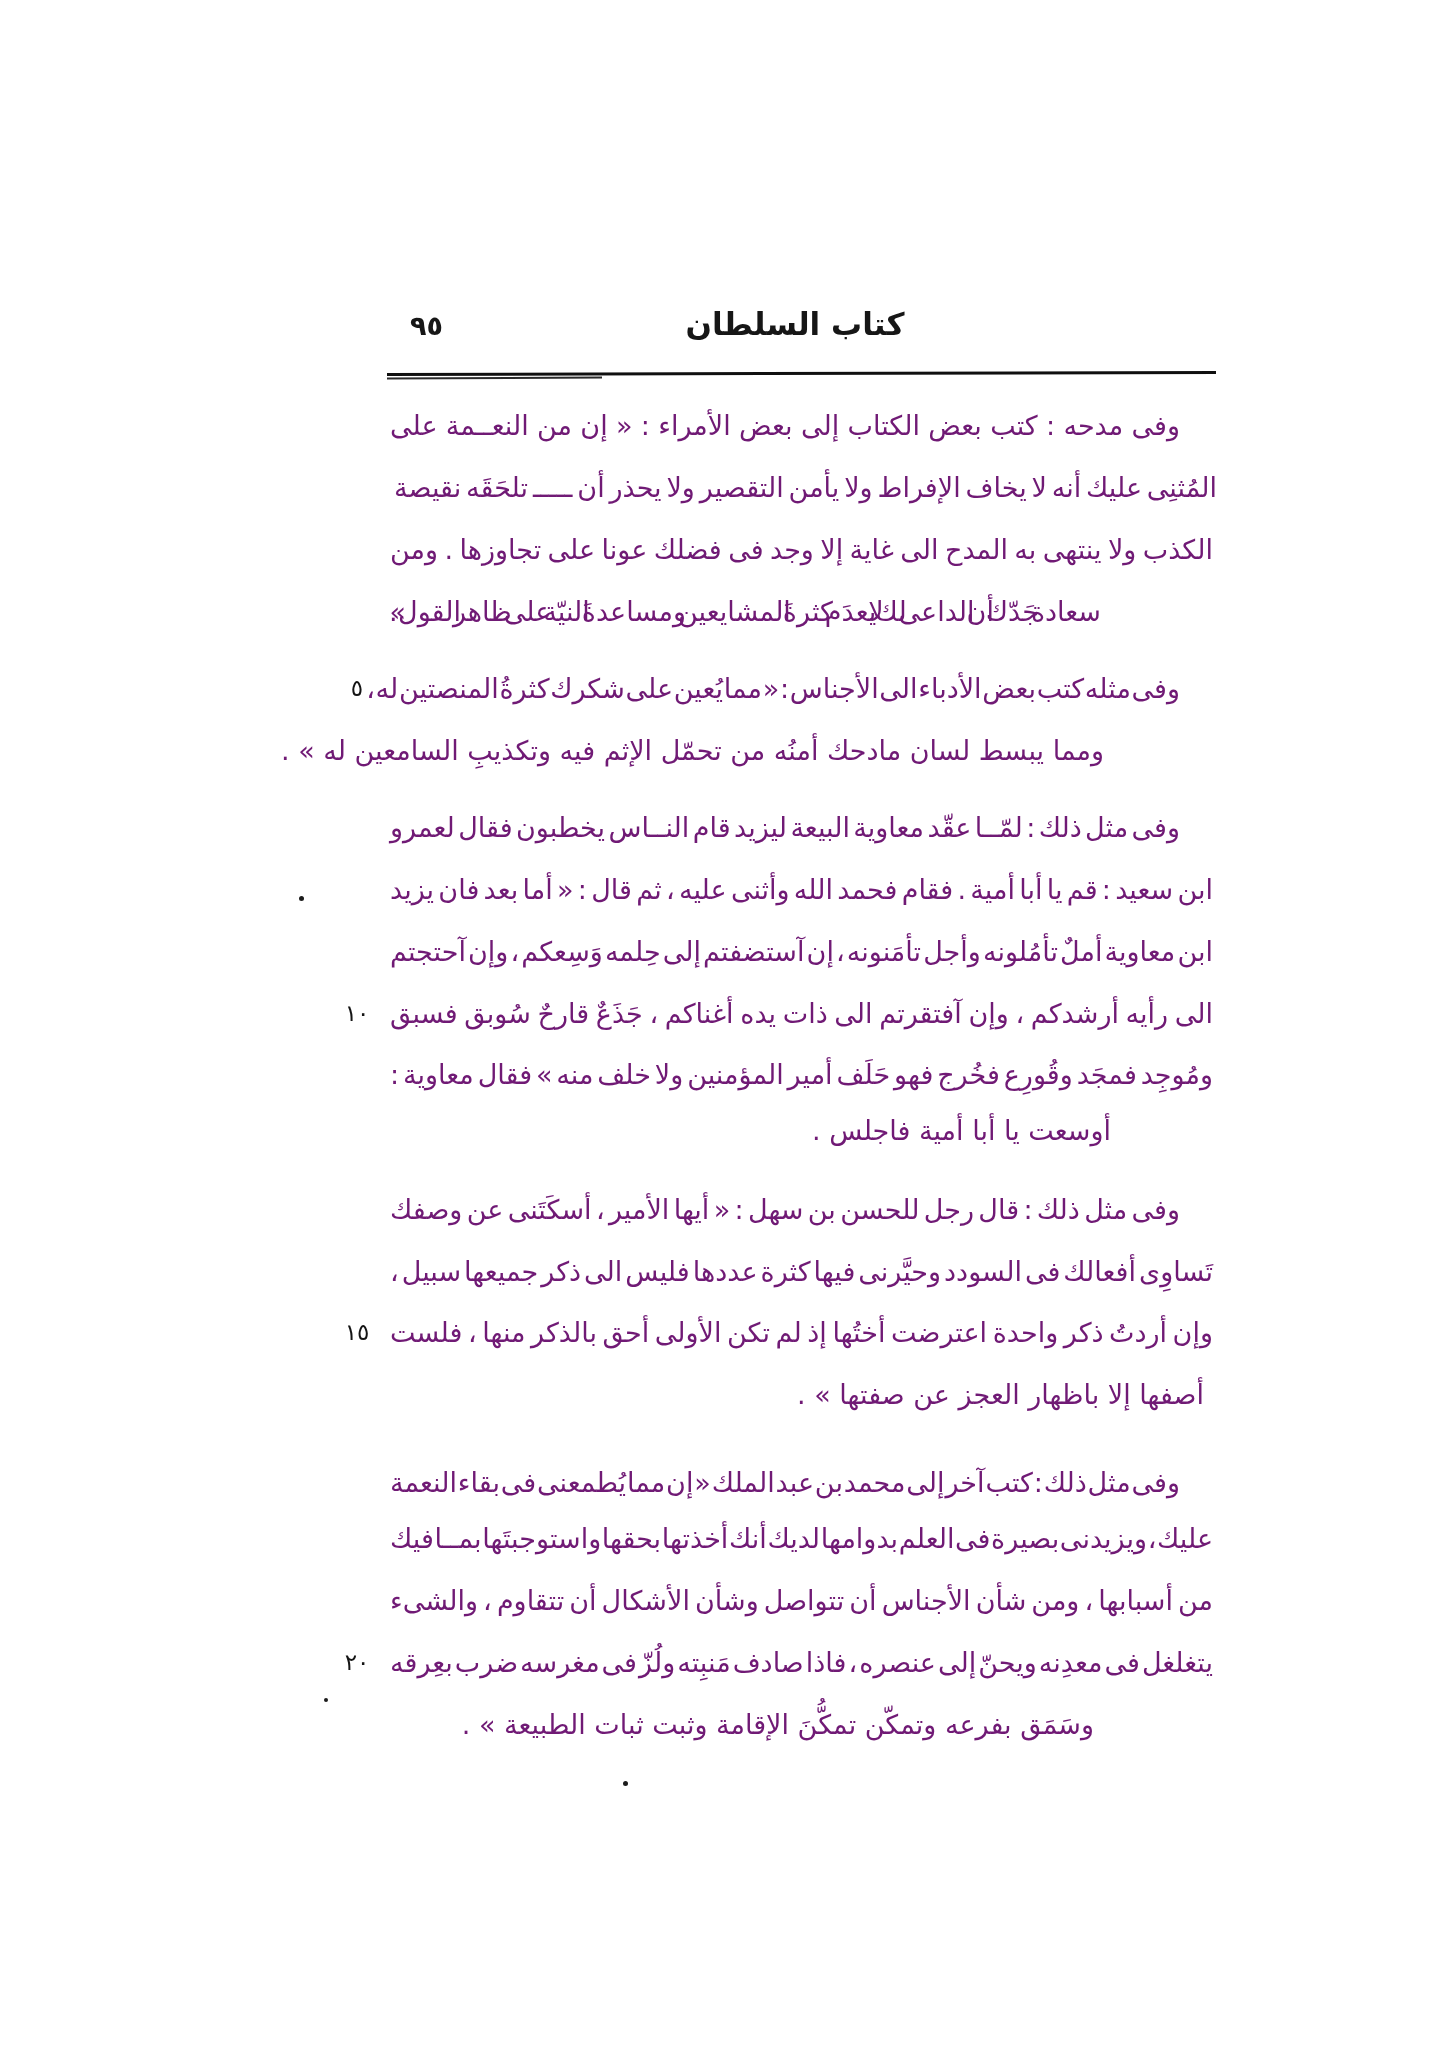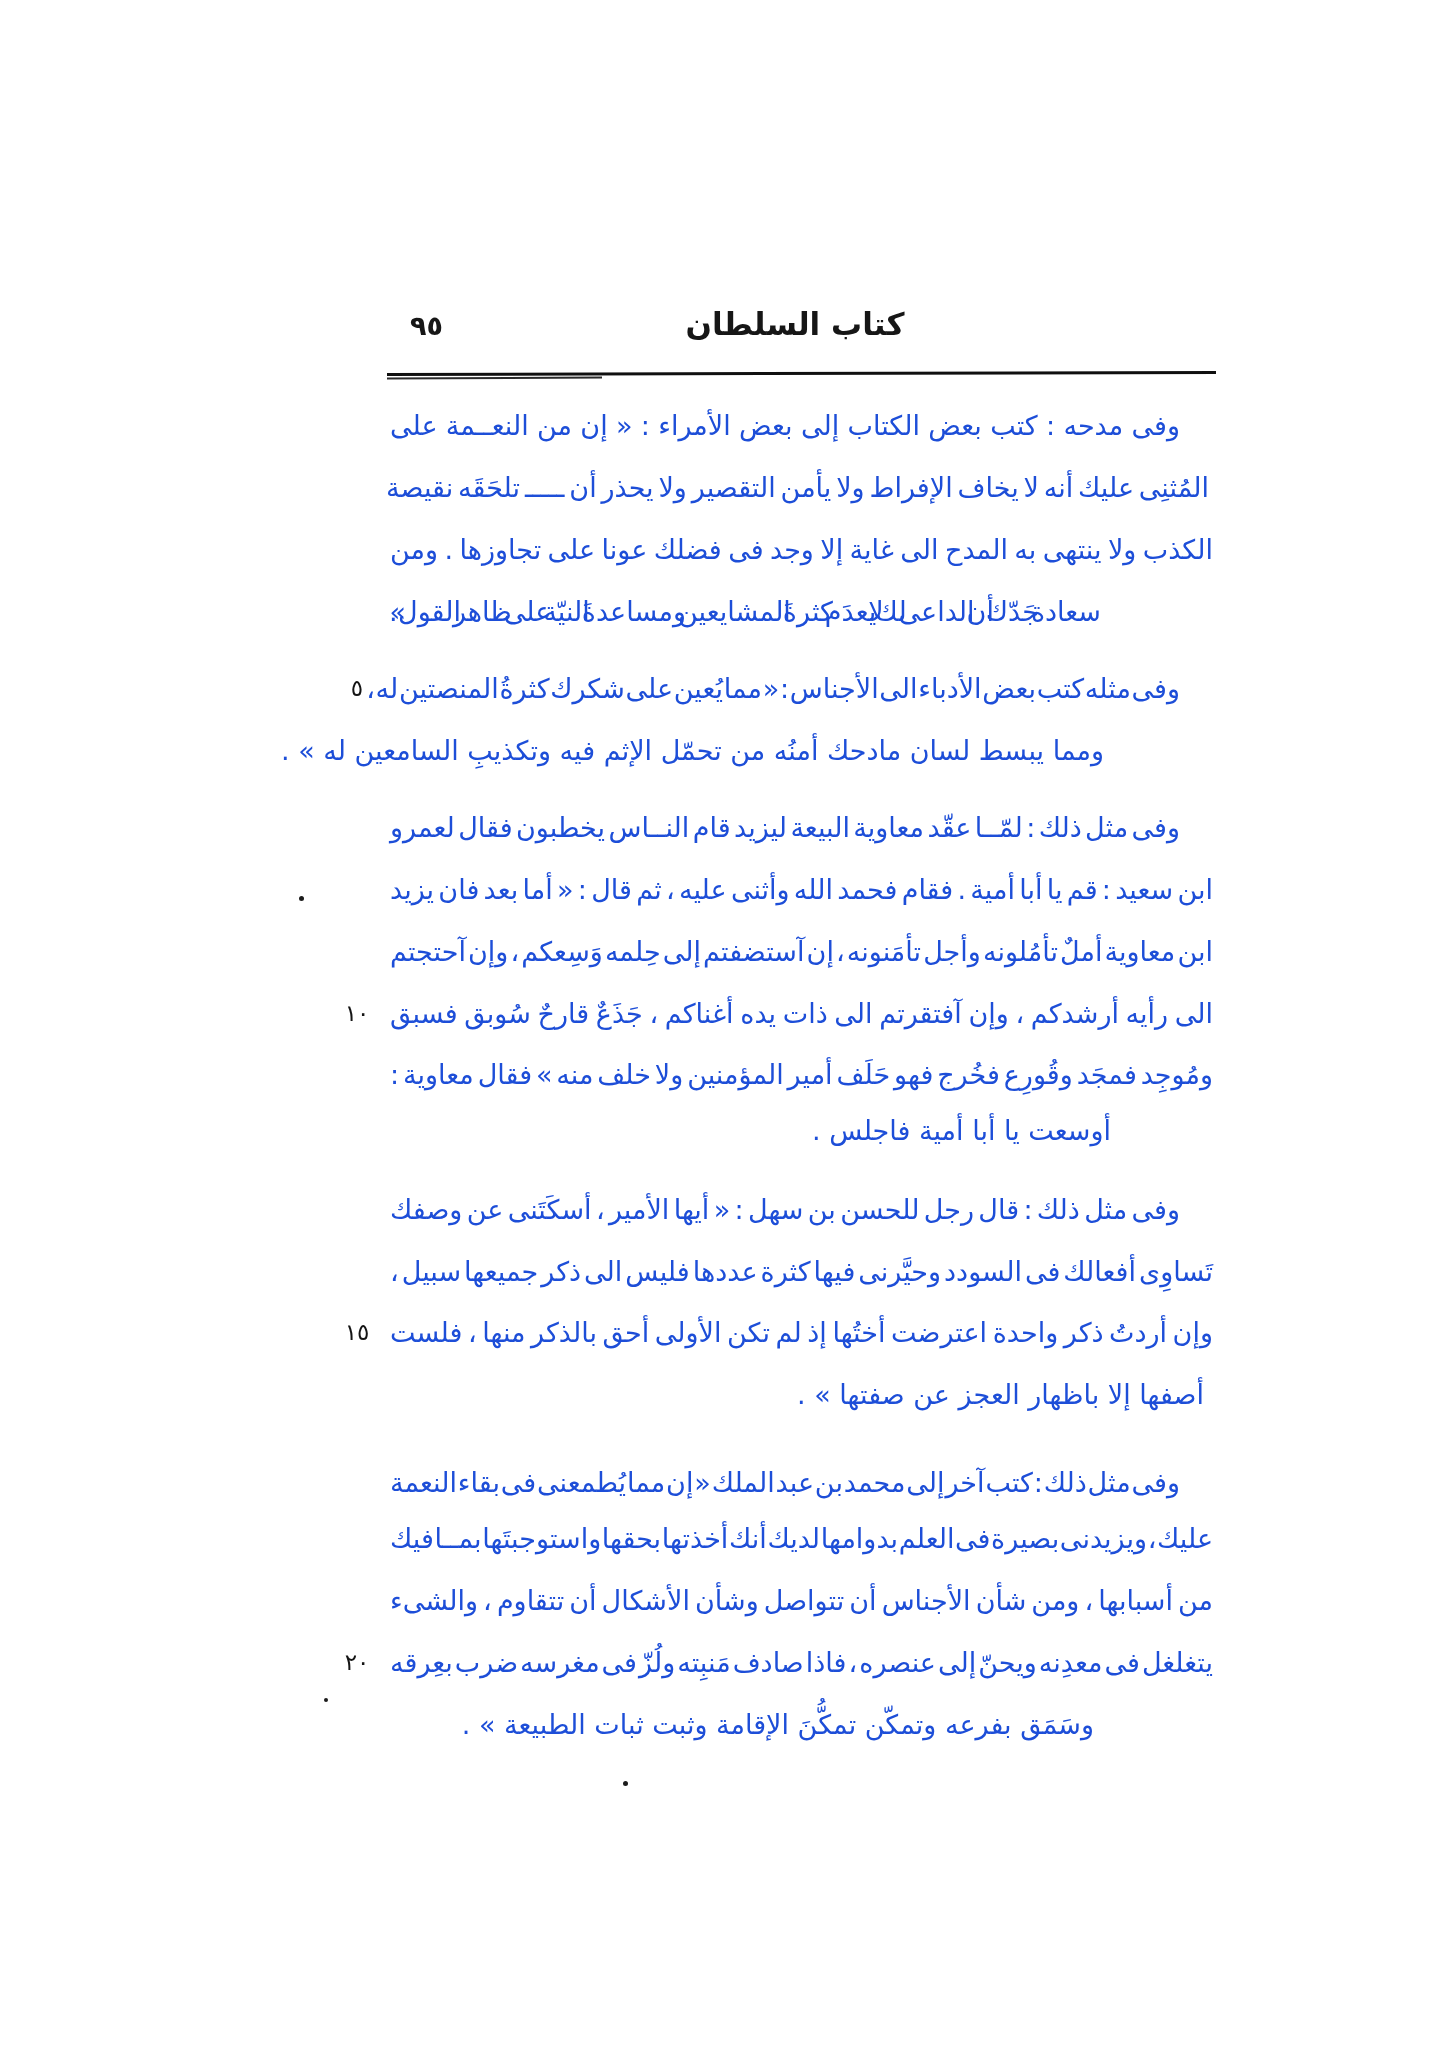--- a/index.html
+++ b/index.html
@@ -30,21 +30,21 @@
     position:absolute;top:377px;left:387px;width:215px;height:2px;
     background:#2a2a2a;transform:rotate(-0.3deg);
   }
   .line{
     position:absolute;
     height:46px;line-height:46px;
     font-size:27px;
     direction:rtl;
     white-space:nowrap;
     text-align:right;
-    color:#1d4ed8;
+    color:#701a75;
   }
   .mnum{
     position:absolute;left:328px;width:58px;
     height:44px;line-height:44px;
     text-align:center;font-size:23px;color:#141414;
     white-space:nowrap;
   }
   .speck{
     position:absolute;background:#1c1c1c;border-radius:50%;
   }
@@ -53,21 +53,21 @@
 <body>
 
 <div class="page">
 
   <div class="hdr-title">كتاب السلطان</div>
   <div class="hdr-pagenum">٩٥</div>
   <div class="divider"></div>
   <div class="divider-echo"></div>
 
   <div class="line" style="top: 403px; right: 269px; word-spacing: -0.264509px;">وفى مدحه : كتب بعض الكتاب إلى بعض الأمراء : « إن من النعــمة على</div>
-  <div class="line" style="top: 465px; right: 240px; word-spacing: -3.73996px;">المُثنِى عليك أنه لا يخاف الإفراط ولا يأمن التقصير ولا يحذر أن ـــــ تلحَقَه نقيصة</div>
+  <div class="line" style="top: 465px; right: 232px; word-spacing: -3.73996px;">المُثنِى عليك أنه لا يخاف الإفراط ولا يأمن التقصير ولا يحذر أن ـــــ تلحَقَه نقيصة</div>
   <div class="line" style="top: 527px; right: 236px; word-spacing: -2.17292px;">الكذب ولا ينتهى به المدح الى غاية إلا وجد فى فضلك عونا على تجاوزها . ومن</div>
   <div class="line" style="top: 589px; right: 348px; word-spacing: -16.6135px;">سعادة جَدّك أن الداعى لك لا يعدَم كثرةَ المشايعين ومساعدةَ النيّة على ظاهر القول » .</div>
   <div class="line" style="top: 666px; right: 269px; word-spacing: -7.89062px;">وفى مثله كتب بعض الأدباء الى الأجناس : « مما يُعين على شكرك كثرةُ المنصتين له ،</div>
   <div class="line" style="top:728px;right:345px;">ومما يبسط لسان مادحك أمنُه من تحمّل الإثم فيه وتكذيبِ السامعين له » .</div>
   <div class="line" style="top: 805px; right: 269px; word-spacing: -5.16827px;">وفى مثل ذلك : لمّــا عقّد معاوية البيعة ليزيد قام النــاس يخطبون فقال لعمرو</div>
   <div class="line" style="top: 867px; right: 236px; word-spacing: -4.31324px;">ابن سعيد : قم يا أبا أمية . فقام فحمد الله وأثنى عليه ، ثم قال : « أما بعد فان يزيد</div>
   <div class="line" style="top: 929px; right: 236px; word-spacing: -6.49442px;">ابن معاوية أملٌ تأمُلونه وأجل تأمَنونه ، إن آستضفتم إلى حِلمه وَسِعكم ، وإن آحتجتم</div>
   <div class="line" style="top: 991px; right: 236px; word-spacing: -1.93862px;">الى رأيه أرشدكم ، وإن آفتقرتم الى ذات يده أغناكم ، جَذَعٌ قارحٌ سُوبق فسبق</div>
   <div class="line" style="top: 1052px; right: 236px; word-spacing: -4.68862px;">ومُوجِد فمجَد وقُورِع فخُرج فهو حَلَف أمير المؤمنين ولا خلف منه » فقال معاوية :</div>
   <div class="line" style="top:1108px;right:338px;">أوسعت يا أبا أمية فاجلس .</div>

